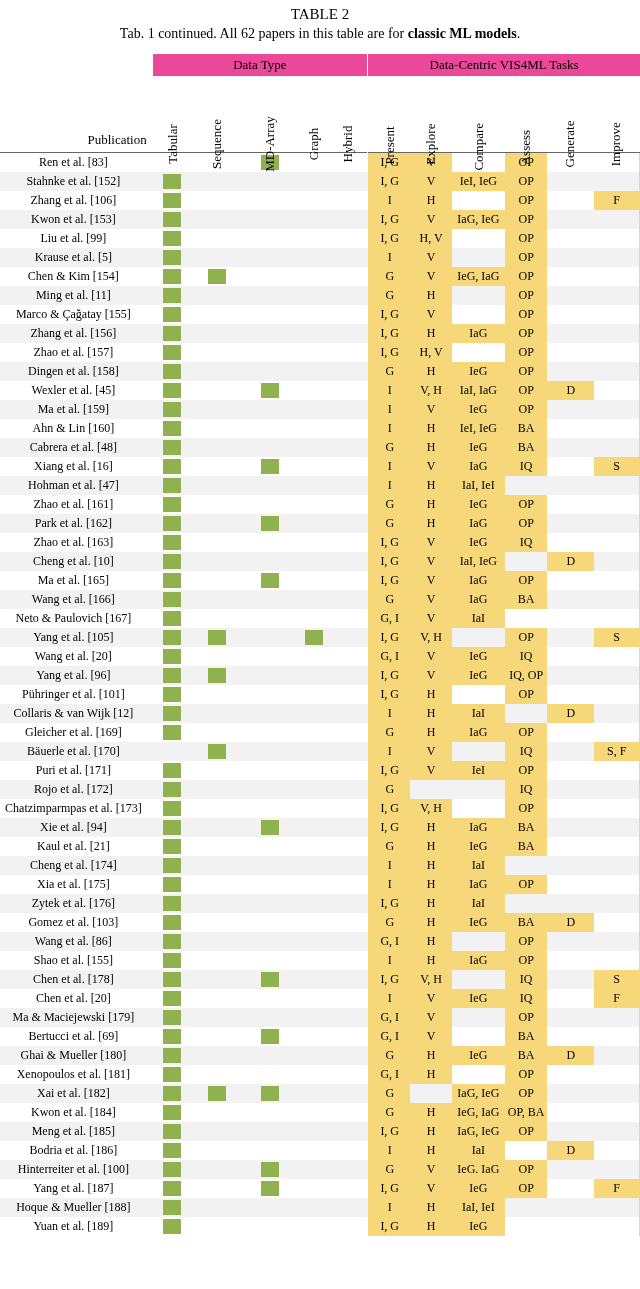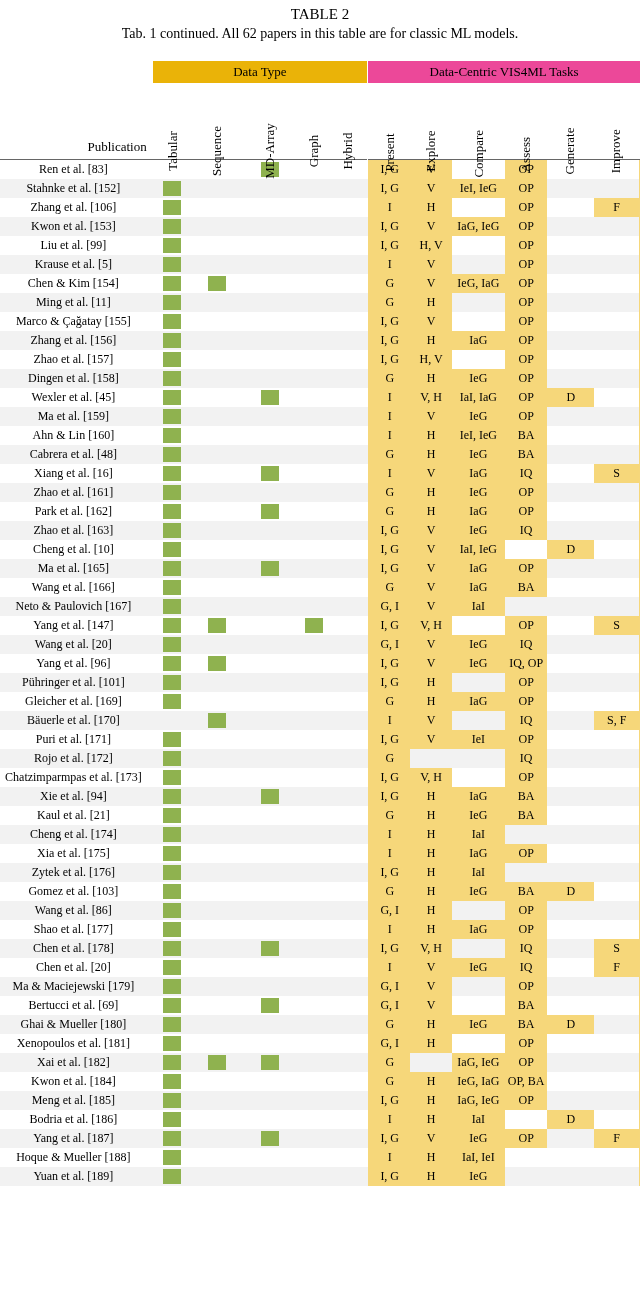--- a/index.html
+++ b/index.html
@@ -1,23 +1,23 @@
 <!DOCTYPE html>
 <html><head>
 <meta charset="utf-8">
 <style>
   body{margin:0;background:#fff;font-family:"Times New Roman",serif;font-size:12px;color:#000}
   .wrap{width:640px;margin:0 auto;padding:4px 0 12px}
-  .caption{text-align:center;font-size:14px;line-height:1.35;margin:0 6px 17px}
+  .caption{text-align:center;font-size:14px;line-height:1.35;margin:0 6px 10px}
   .caption .tbl{font-size:15px}
-  .caption b{font-weight:400}
+  .caption b{font-weight:700}
   table{border-collapse:collapse;margin:0 auto}
   th,td{padding:0;font-weight:400}
   .grp-hdr th{font-size:13px;text-align:center;padding:3px 0}
-  .grp-data{background:#eab308;color:#000}
+  .grp-data{background:#ec4899;color:#000}
   .grp-task{background:#ec4899;color:#000}
   .spacer{width:4px}
   .pubhdr{width:170px;font-size:13px;text-align:right;padding:0 6px 4px 0;vertical-align:bottom;border-bottom:1px solid #666}
   .rothdr{height:76px;vertical-align:bottom;border-bottom:1px solid #666;font-size:13px}
   .rothdr>div{transform:rotate(-90deg);white-space:nowrap;transform-origin:center;display:flex;align-items:flex-end;justify-content:flex-start}
   .w-pre{width:48px}.w-exp{width:42px}.w-cmp{width:66px}.w-ass{width:56px}.w-gen{width:46px}.w-imp{width:46px}
   tbody td{height:19px;font-size:12px}
   tbody tr:nth-child(even){background:#f2f2f2}
   .pub{width:170px;text-align:center;padding-right:6px;white-space:nowrap}
   .dtc{width:24px}
@@ -408,20 +408,39 @@
           <td class="edge on"></td>
           <td class="tkc on">I</td>
           <td class="tkc on">V</td>
           <td class="tkc on">IaG</td>
           <td class="tkc on">IQ</td>
           <td class="tkc"></td>
           <td class="tkc on">S</td>
           <td class="edge on"></td>
         </tr>
         <tr>
+          <td class="pub">Hohman et al. [47]</td>
+          <td class="dtc">
+            <span class="mark"></span>
+          </td>
+          <td class="dtc"></td>
+          <td class="dtc"></td>
+          <td class="dtc"></td>
+          <td class="dtc"></td>
+          <td class="spacer"></td>
+          <td class="edge on"></td>
+          <td class="tkc on">I</td>
+          <td class="tkc on">H</td>
+          <td class="tkc on">IaI, IeI</td>
+          <td class="tkc"></td>
+          <td class="tkc"></td>
+          <td class="tkc"></td>
+          <td class="edge on"></td>
+        </tr>
+        <tr>
           <td class="pub">Zhao et al. [161]</td>
           <td class="dtc">
             <span class="mark"></span>
           </td>
           <td class="dtc"></td>
           <td class="dtc"></td>
           <td class="dtc"></td>
           <td class="dtc"></td>
           <td class="spacer"></td>
           <td class="edge on"></td>
@@ -545,21 +564,21 @@
           <td class="edge on"></td>
           <td class="tkc on">G, I</td>
           <td class="tkc on">V</td>
           <td class="tkc on">IaI</td>
           <td class="tkc"></td>
           <td class="tkc"></td>
           <td class="tkc"></td>
           <td class="edge on"></td>
         </tr>
         <tr>
-          <td class="pub">Yang et al. [147]</td>
+          <td class="pub">Yang et al. [105]</td>
           <td class="dtc">
             <span class="mark"></span>
           </td>
           <td class="dtc">
             <span class="mark"></span>
           </td>
           <td class="dtc"></td>
           <td class="dtc">
             <span class="mark"></span>
           </td>
@@ -623,20 +642,39 @@
           <td class="dtc"></td>
           <td class="dtc"></td>
           <td class="dtc"></td>
           <td class="spacer"></td>
           <td class="edge on"></td>
           <td class="tkc on">I, G</td>
           <td class="tkc on">H</td>
           <td class="tkc"></td>
           <td class="tkc on">OP</td>
           <td class="tkc"></td>
+          <td class="tkc"></td>
+          <td class="edge on"></td>
+        </tr>
+        <tr>
+          <td class="pub">Collaris &amp; van Wijk [12]</td>
+          <td class="dtc">
+            <span class="mark"></span>
+          </td>
+          <td class="dtc"></td>
+          <td class="dtc"></td>
+          <td class="dtc"></td>
+          <td class="dtc"></td>
+          <td class="spacer"></td>
+          <td class="edge on"></td>
+          <td class="tkc on">I</td>
+          <td class="tkc on">H</td>
+          <td class="tkc on">IaI</td>
+          <td class="tkc"></td>
+          <td class="tkc on">D</td>
           <td class="tkc"></td>
           <td class="edge on"></td>
         </tr>
         <tr>
           <td class="pub">Gleicher et al. [169]</td>
           <td class="dtc">
             <span class="mark"></span>
           </td>
           <td class="dtc"></td>
           <td class="dtc"></td>
@@ -857,21 +895,21 @@
           <td class="edge on"></td>
           <td class="tkc on">G, I</td>
           <td class="tkc on">H</td>
           <td class="tkc"></td>
           <td class="tkc on">OP</td>
           <td class="tkc"></td>
           <td class="tkc"></td>
           <td class="edge on"></td>
         </tr>
         <tr>
-          <td class="pub">Shao et al. [177]</td>
+          <td class="pub">Shao et al. [155]</td>
           <td class="dtc">
             <span class="mark"></span>
           </td>
           <td class="dtc"></td>
           <td class="dtc"></td>
           <td class="dtc"></td>
           <td class="dtc"></td>
           <td class="spacer"></td>
           <td class="edge on"></td>
           <td class="tkc on">I</td>
@@ -1070,20 +1108,41 @@
           <td class="dtc"></td>
           <td class="dtc"></td>
           <td class="dtc"></td>
           <td class="spacer"></td>
           <td class="edge on"></td>
           <td class="tkc on">I</td>
           <td class="tkc on">H</td>
           <td class="tkc on">IaI</td>
           <td class="tkc"></td>
           <td class="tkc on">D</td>
+          <td class="tkc"></td>
+          <td class="edge on"></td>
+        </tr>
+        <tr>
+          <td class="pub">Hinterreiter et al. [100]</td>
+          <td class="dtc">
+            <span class="mark"></span>
+          </td>
+          <td class="dtc"></td>
+          <td class="dtc">
+            <span class="mark"></span>
+          </td>
+          <td class="dtc"></td>
+          <td class="dtc"></td>
+          <td class="spacer"></td>
+          <td class="edge on"></td>
+          <td class="tkc on">G</td>
+          <td class="tkc on">V</td>
+          <td class="tkc on">IeG. IaG</td>
+          <td class="tkc on">OP</td>
+          <td class="tkc"></td>
           <td class="tkc"></td>
           <td class="edge on"></td>
         </tr>
         <tr>
           <td class="pub">Yang et al. [187]</td>
           <td class="dtc">
             <span class="mark"></span>
           </td>
           <td class="dtc"></td>
           <td class="dtc">

